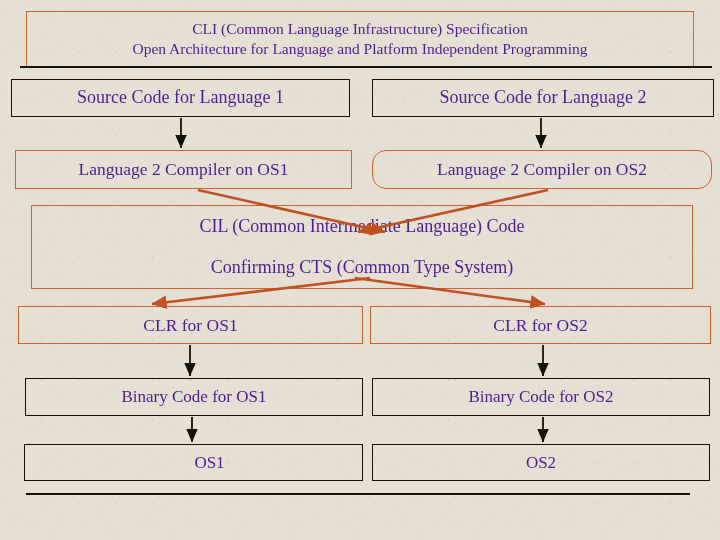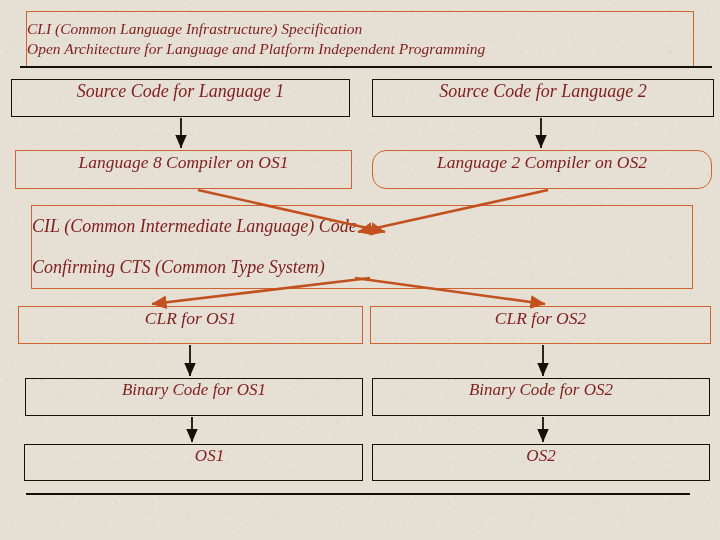--- a/index.html
+++ b/index.html
@@ -32,27 +32,26 @@
     background-size: 37px 41px, 53px 47px, 43px 59px, 61px 37px, 47px 53px, 59px 43px, 41px 37px, 67px 61px;
   }
   #stage {
     position: absolute;
     inset: 0;
   }
   .box {
     position: absolute;
     box-sizing: border-box;
     display: flex;
-    align-items: flex-start;
+    align-items: center;
     justify-content: center;
     text-align: center;
-    color: #7f1d1d;
+    color: #4c1d95;
     line-height: 1.28;
     background: transparent;
-    font-style: italic;
   }
   .bd-black { border: 1.5px solid #15100a; }
   .bd-orange { border: 1.5px solid #d2622f; }
   .hr-black {
     position: absolute;
     background: #15100a;
     height: 2px;
   }
   svg.arrows {
     position: absolute;
@@ -78,21 +77,21 @@
   <div class="hr-black" style="left:20px; top:66px; width:692px;"></div>
 
   <div class="box bd-black" style="left:11px; top:79px; width:339px; height:38px; font-size:18px;">
     <span>Source Code for Language 1</span>
   </div>
   <div class="box bd-black" style="left:372px; top:79px; width:342px; height:38px; font-size:18px;">
     <span>Source Code for Language 2</span>
   </div>
 
   <div class="box bd-orange" style="left:15px; top:150px; width:337px; height:39px; font-size:17.5px;">
-    <span>Language 8 Compiler on OS1</span>
+    <span>Language 2 Compiler on OS1</span>
   </div>
   <div class="box bd-orange" style="left:372px; top:150px; width:340px; height:39px; font-size:17.5px;border-radius:14px;">
     <span>Language 2 Compiler on OS2</span>
   </div>
 
   <div class="box bd-orange" style="left:31px; top:205px; width:662px; height:84px; flex-direction:column; justify-content:space-around; font-size:18px;">
     <span>CIL (Common Intermediate Language) Code</span>
     <span>Confirming CTS (Common Type System)</span>
   </div>
 

